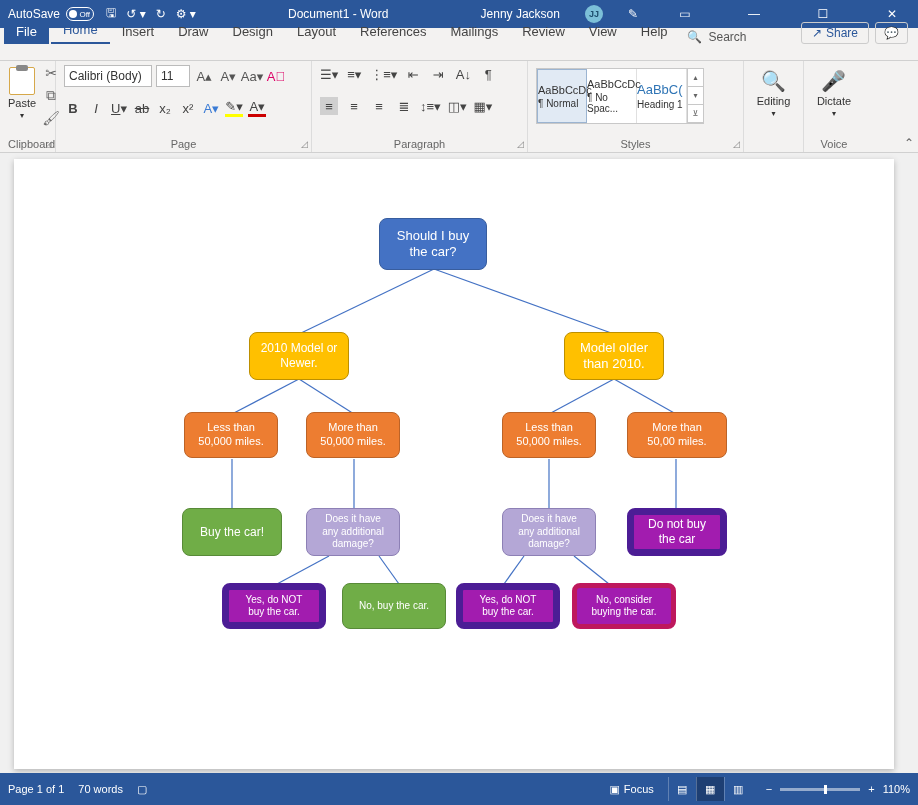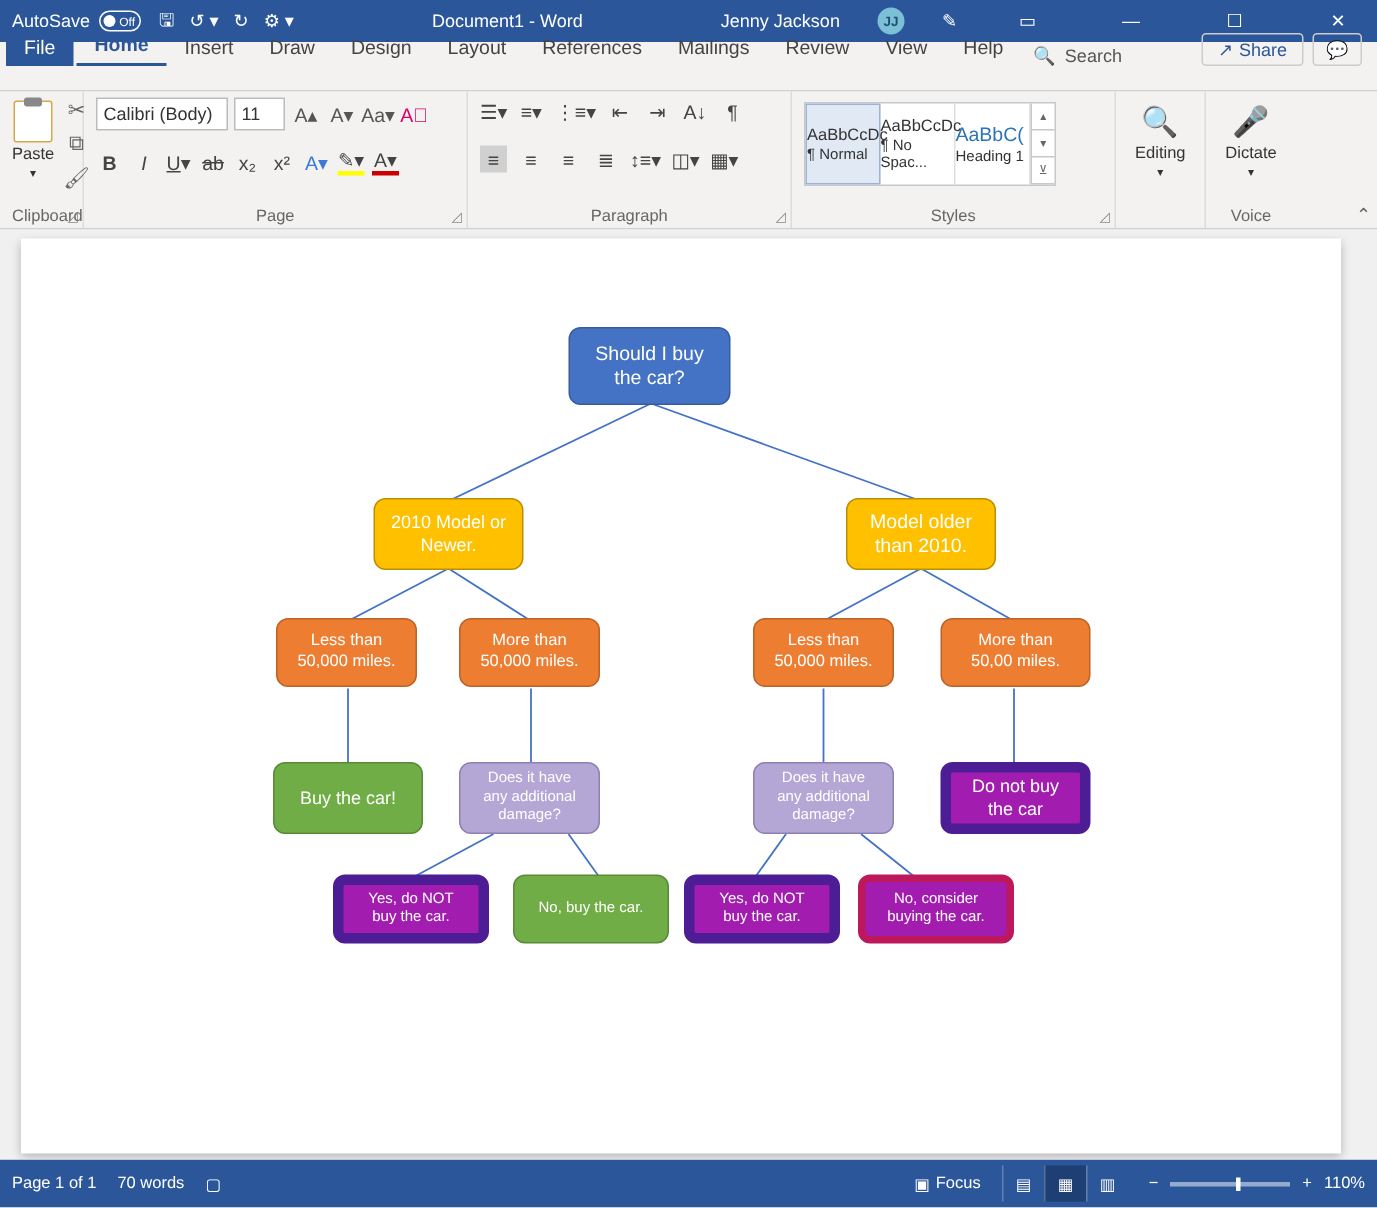--- a/index.html
+++ b/index.html
@@ -11,21 +11,21 @@
 .toggle::before{content:"";width:8px;height:8px;background:#fff;border-radius:50%;position:absolute;left:2px;top:2px}
 .qat{display:flex;gap:10px;align-items:center}
 .qat span{cursor:pointer}
 .tb-center{flex:1;text-align:center}
 .tb-right{display:flex;align-items:center;gap:25px;padding-right:4px}
 .avatar{width:18px;height:18px;border-radius:50%;background:#7cc0d8;color:#1e4e6c;display:flex;align-items:center;justify-content:center;font-size:9px;font-weight:600}
 .winbtn{width:44px;height:28px;display:flex;align-items:center;justify-content:center;cursor:pointer}
 .tabstrip{background:#f3f2f1;height:28px;display:flex;align-items:end;border-bottom:1px solid #d0d0d0;padding:16px 4px}
 .tab{padding:6px 12px 5px;font-size:13px;color:#444;cursor:pointer}
 .tab.file{background:#2b579a;color:#fff;margin-right:2px}
-.tab.active{color:#2b579a;border-bottom:2px solid #2b579a;font-weight:700}
+.tab.active{color:#2b579a;border-bottom:2px solid #2b579a;font-weight:400}
 .tabstrip .spacer{flex:1}
 .searchbox{display:flex;align-items:center;gap:6px;padding:0 8px;color:#555}
 .sharebtn{border:1px solid #ccc;border-radius:3px;padding:3px 10px;margin:0 6px;display:flex;align-items:center;gap:4px;font-size:12px;color:#2b579a;cursor:pointer}
 .cmtbtn{border:1px solid #ccc;border-radius:3px;padding:3px 8px;color:#2b579a;cursor:pointer;margin-right:6px}
 .ribbon{background:#f3f2f1;height:92px;display:flex;border-bottom:1px solid #d0d0d0;position:relative}
 .rgroup{border-right:1px solid #dcdcdc;padding:4px 8px 0;display:flex;flex-direction:column;justify-content:space-between;position:relative}
 .rgroup .glabel{text-align:center;font-size:11px;color:#666;padding-bottom:2px}
 .rgroup .gbody{flex:1;display:flex;align-items:flex-start;gap:6px}
 .launcher{position:absolute;right:3px;bottom:3px;font-size:9px;color:#888;cursor:pointer}
 .clip{width:56px;text-align:center}

